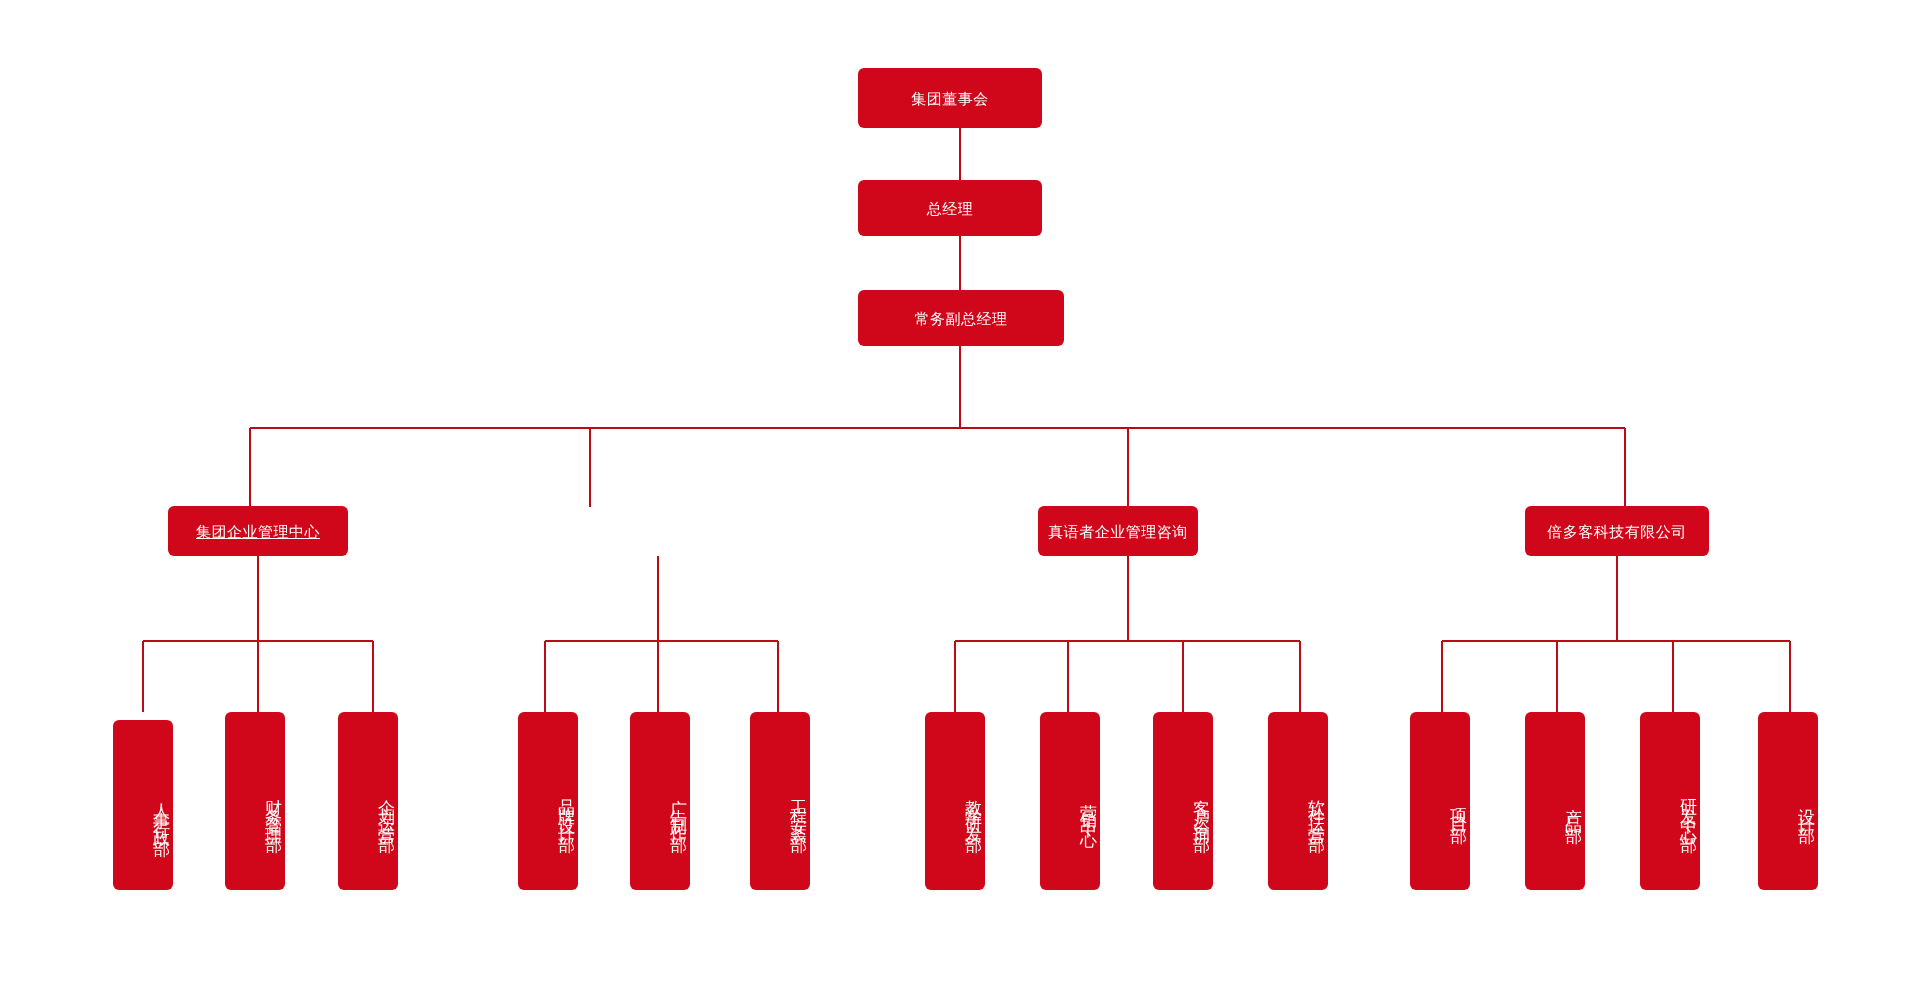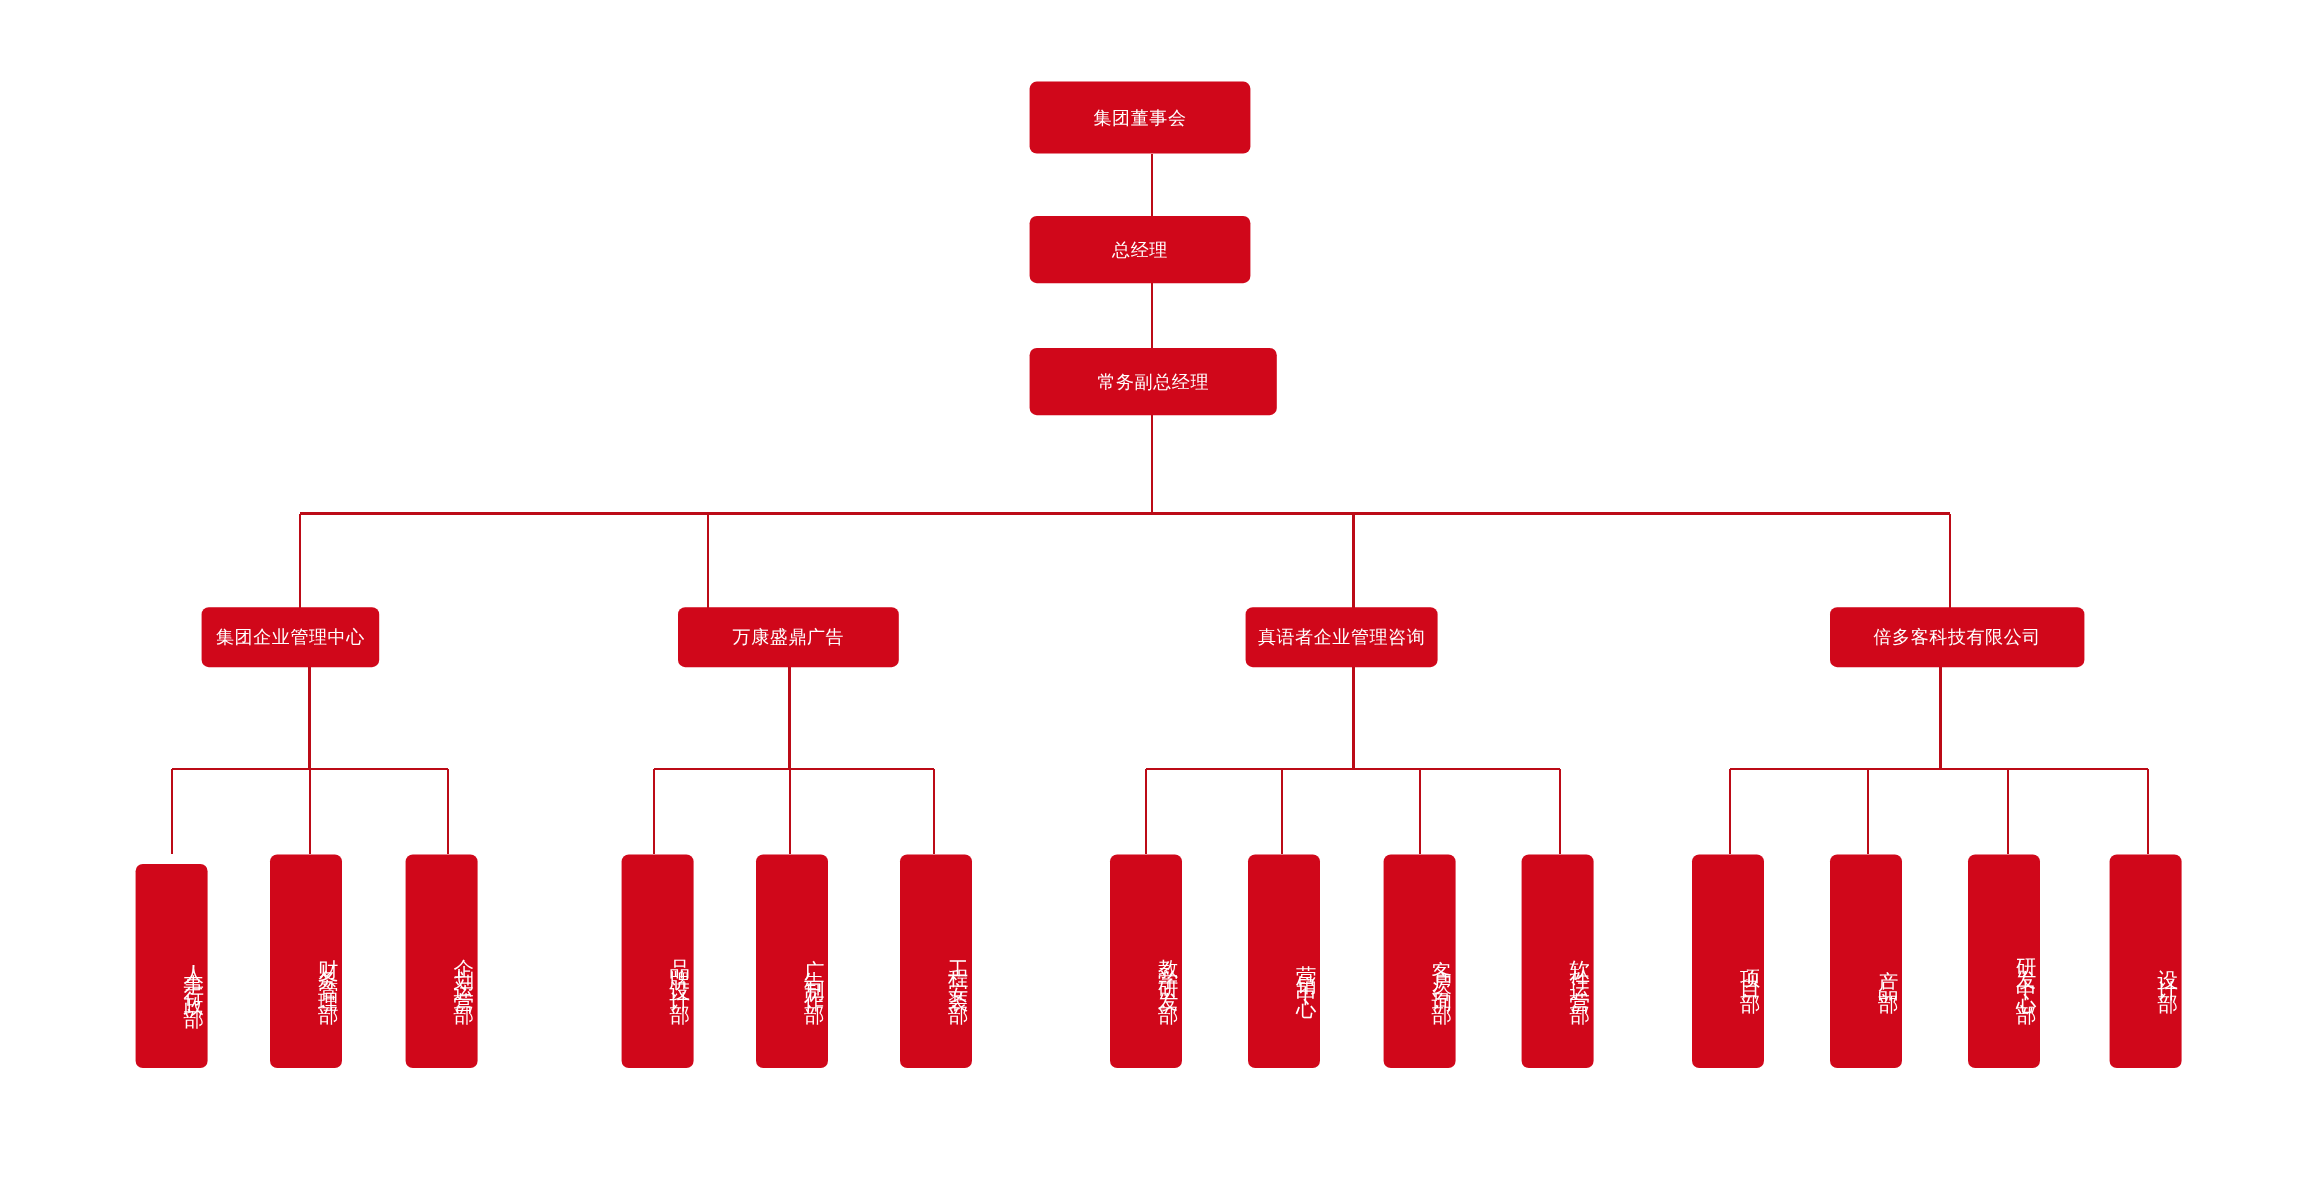--- a/index.html
+++ b/index.html
@@ -100,33 +100,30 @@
   </div>
 
   <div class="node h" style="left:858px;top:180px;width:184px;height:56px;">
     <span>总经理</span>
   </div>
 
   <div class="node h" style="left:858px;top:290px;width:206px;height:56px;">
     <span>常务副总经理</span>
   </div>
 
-  <div class="node h" style="left:168px;top:506px;width:148px;height:50px;">
+  <div class="node h" style="left:168px;top:506px;width:180px;height:50px;text-decoration:underline;">
     <span>集团企业管理中心</span>
   </div>
 
-  <div class="node h" style="left:565px;top:506px;width:184px;height:50px;">
-    <span>万康盛鼎广告</span>
-  </div>
 
   <div class="node h" style="left:1038px;top:506px;width:160px;height:50px;">
     <span>真语者企业管理咨询</span>
   </div>
 
-  <div class="node h" style="left:1525px;top:506px;width:212px;height:50px;">
+  <div class="node h" style="left:1525px;top:506px;width:184px;height:50px;">
     <span>倍多客科技有限公司</span>
   </div>
 
   <div class="node v" style="left:113px;top:720px;width:60px;height:170px;">
     <span class="txt">人事行政部</span>
   </div>
   <div class="node v" style="left:225px;top:712px;width:60px;height:178px;">
     <span class="txt">财务管理部</span>
   </div>
   <div class="node v" style="left:338px;top:712px;width:60px;height:178px;">

